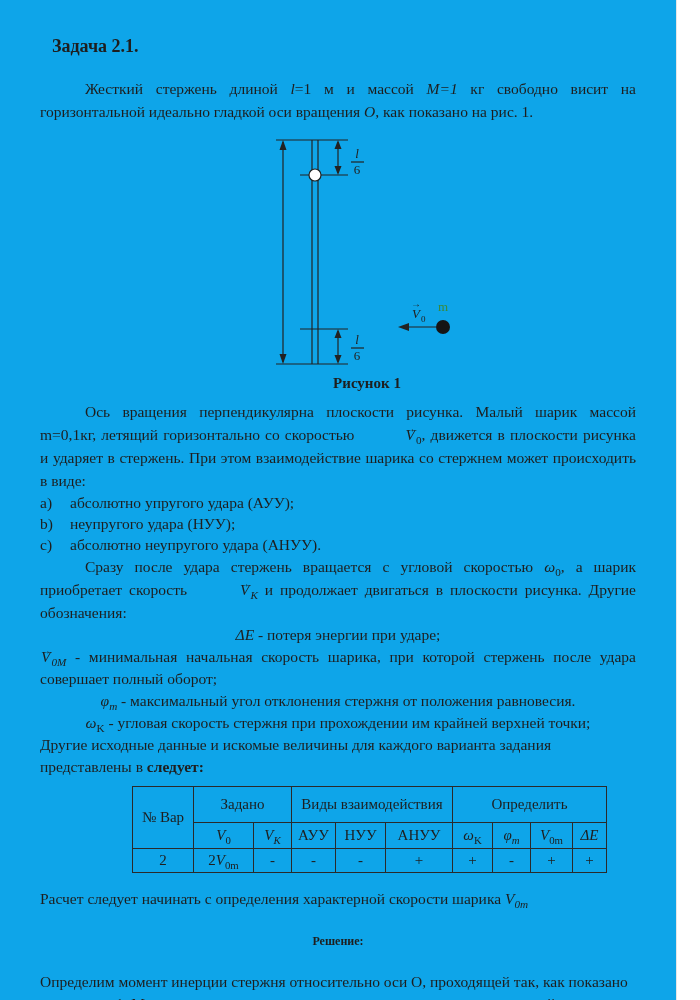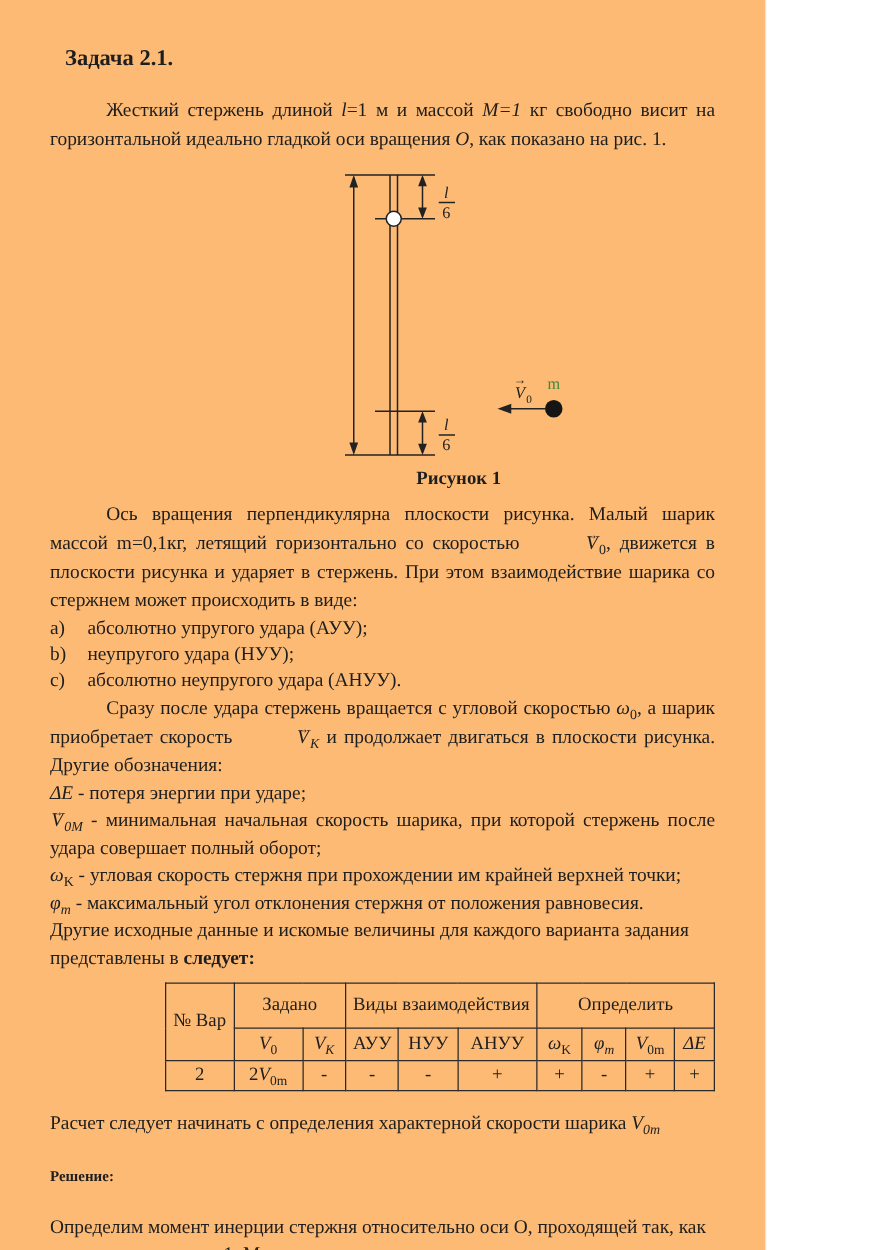--- a/index.html
+++ b/index.html
@@ -1,25 +1,25 @@
 <!DOCTYPE html>
 <html><head>
 <meta charset="utf-8">
 <style>
   html,body{margin:0;padding:0;background:#ffffff;}
   .page{
-    position:relative;width:612px;height:1000px;overflow:hidden;
-    background:#fdba74;box-sizing:border-box;
+    position:relative;width:676px;height:1000px;overflow:hidden;
+    background:#0ea5e9;box-sizing:border-box;
     padding:36px 40px 0 40px;
     font-family:"Liberation Serif", serif;
     color:#1e1e1e;font-size:15.5px;
     outline:1px solid #e6e6e6;
   }
   .doc-title{font-size:18px;font-weight:700;margin:0 0 0 12px;}
-  p{margin:0;}
+  p{margin:0;text-align:center;}
   .para{line-height:23px;text-align:justify;}
   .para.indent > span:first-child, .para.indent{text-indent:45px;}
   .nojust{text-align:left;}
   .list-item{line-height:21px;display:flex;}
   .list-marker{width:30px;flex:0 0 30px;}
   .defs p{line-height:22px;}
   .just{text-align:justify;}
   .i{font-style:italic;}
   .b{font-weight:700;}
   sub{font-size:.72em;line-height:0;}
@@ -111,22 +111,22 @@
       <span class="list-marker">c)</span>
       <span>абсолютно неупругого удара (АНУУ).</span>
     </div>
   </div>
 
   <p class="para indent"><span>Сразу после удара стержень вращается с угловой скоростью </span><span class="i">ω</span><sub class="sub">0</sub><span>, а шарик приобретает скорость </span><span class="vec"><span class="arr">→</span><span>V</span></span><sub class="isub">K</sub><span> и продолжает двигаться в плоскости рисунка. Другие обозначения:</span></p>
 
   <div class="defs">
     <p><span class="i">ΔE</span><span> - потеря энергии при ударе;</span></p>
     <p class="just"><span class="vec"><span class="arr">→</span><span>V</span></span><sub class="isub">0M</sub><span> -  минимальная  начальная  скорость  шарика,  при  которой  стержень  после  удара совершает полный оборот;</span></p>
+    <p><span class="i">φ</span><sub class="isub">m</sub><span> - максимальный угол отклонения стержня от положения равновесия.</span></p>
     <p><span class="i">ω</span><sub class="sub">K</sub><span> - угловая скорость стержня при прохождении им крайней верхней точки;</span></p>
-    <p><span class="i">φ</span><sub class="isub">m</sub><span> - максимальный угол отклонения стержня от положения равновесия.</span></p>
     <p class="nojust"><span>Другие исходные данные и искомые величины для каждого варианта задания представлены в </span><span class="b">следует:</span></p>
   </div>
 
   <table class="prob-table">
     <colgroup>
       <col style="width:61px">
         <col style="width:60px">
         <col style="width:38px">
         <col style="width:44px">
         <col style="width:50px">

